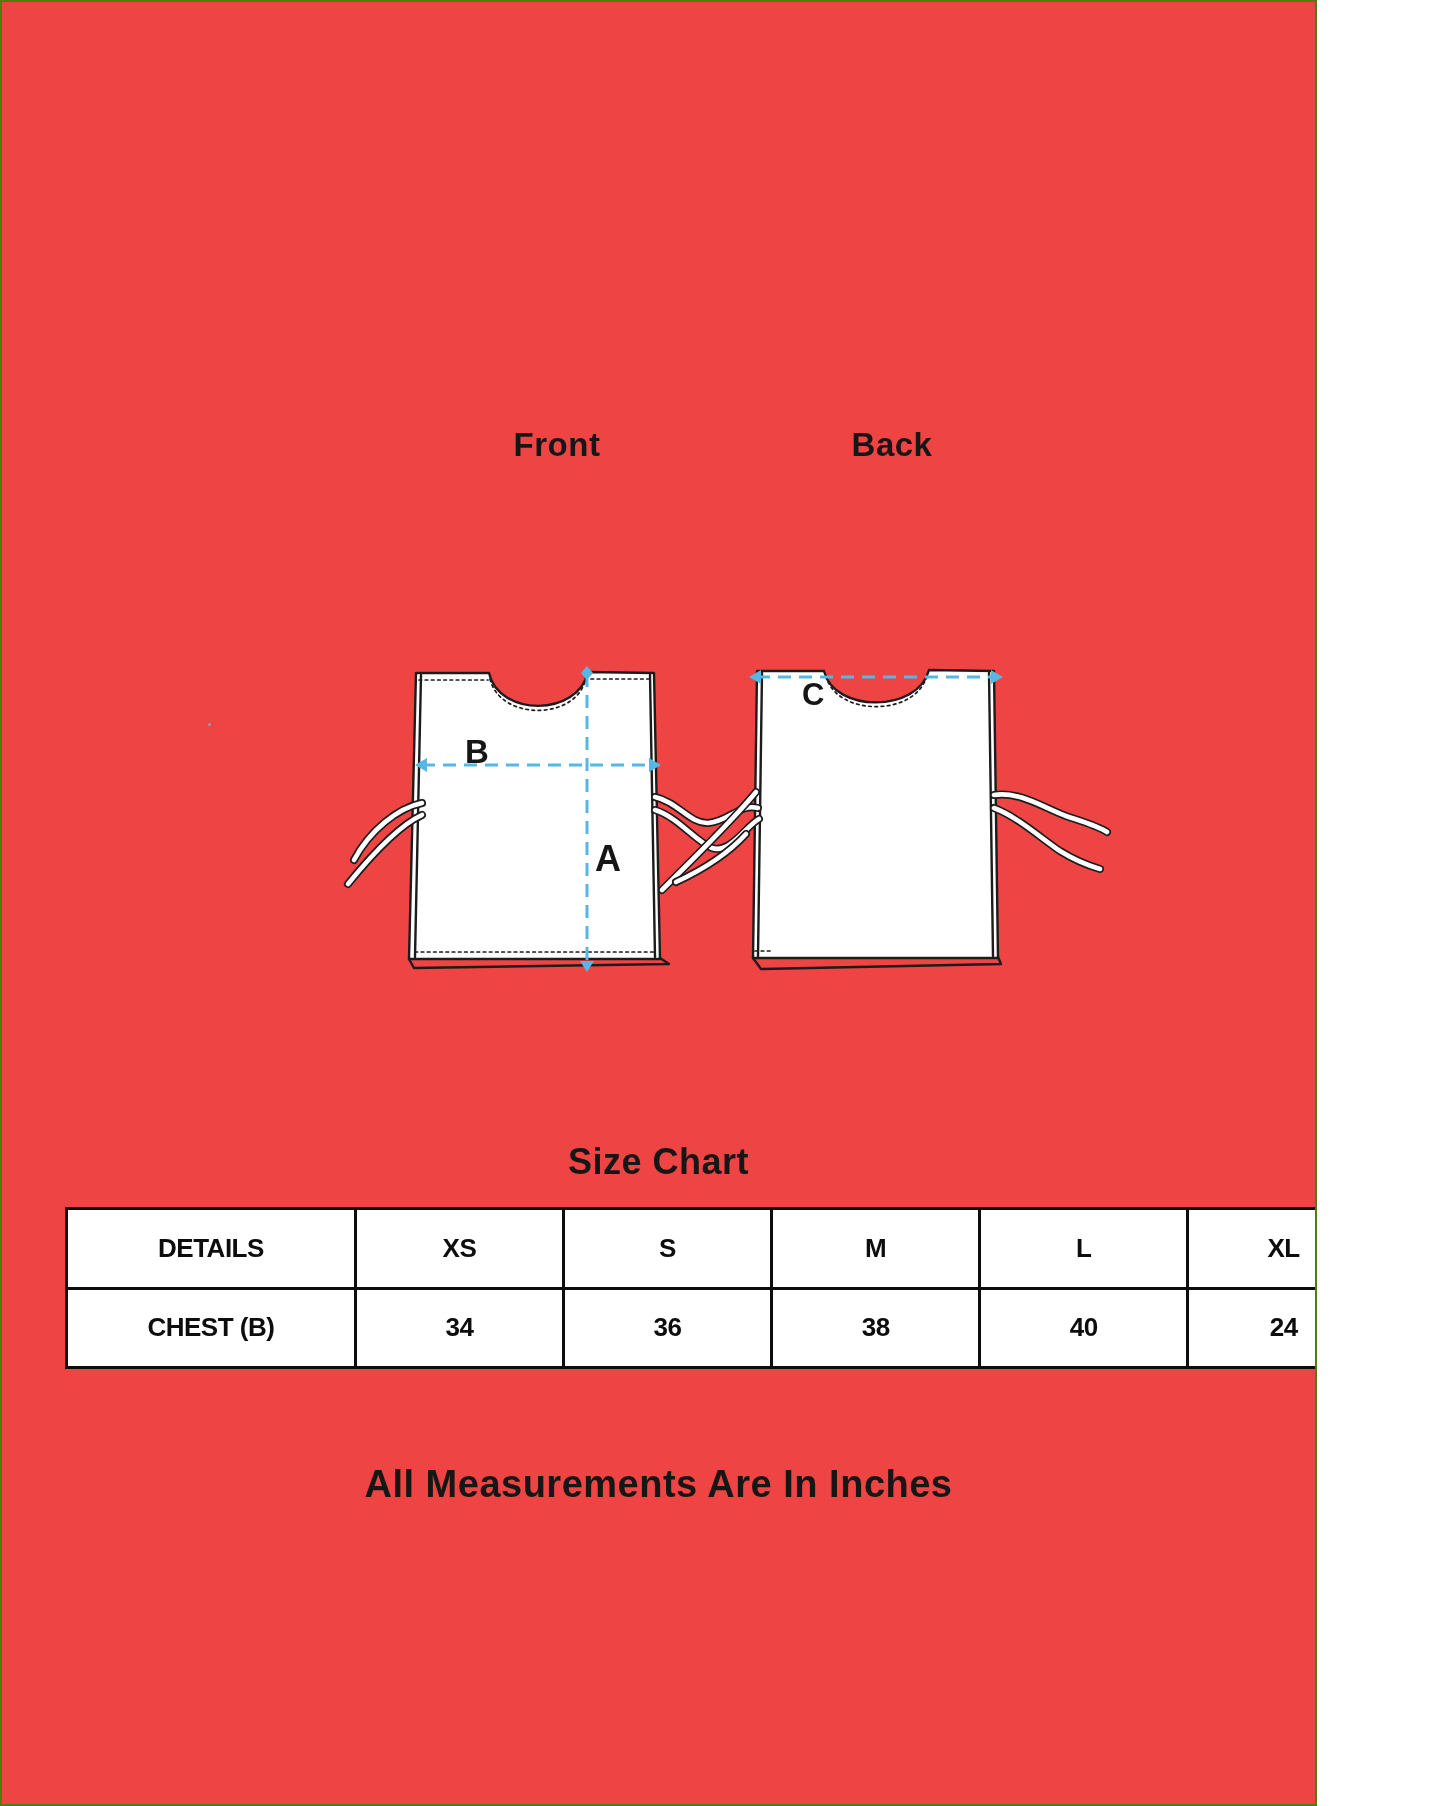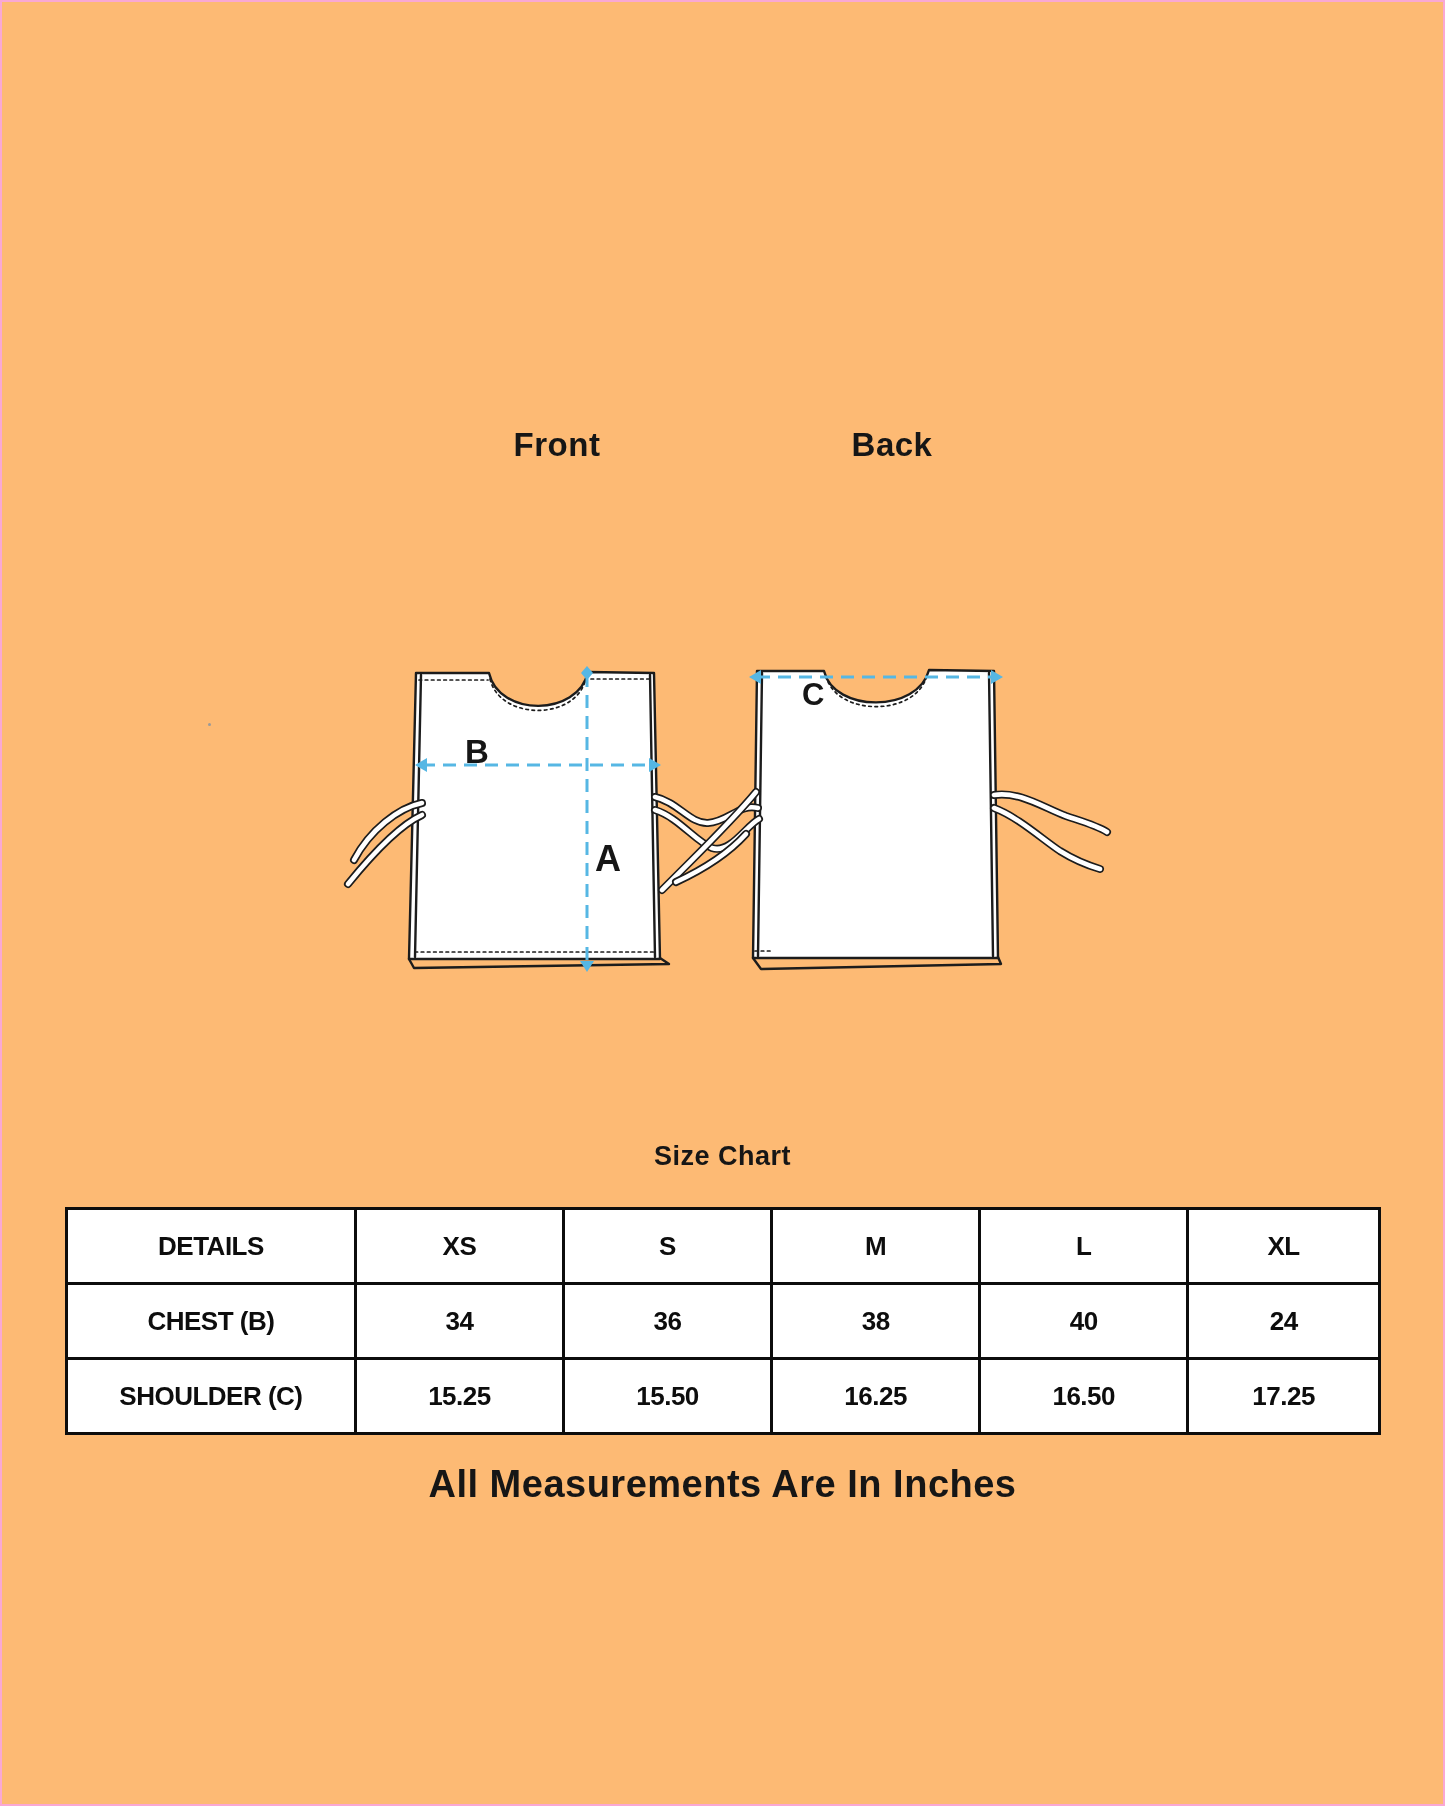--- a/index.html
+++ b/index.html
@@ -1,30 +1,30 @@
 <!DOCTYPE html>
 <html><head>
 <meta charset="utf-8">
 <style>
   html,body { margin:0; padding:0; background:#ffffff; }
   .page {
     position:relative;
-    width:1445px; height:1806px;
-    background:#fdba74;
-    border:2px solid #f9a8d4;
+    width:1317px; height:1806px;
+    background:#ef4444;
+    border:2px solid #4d7c0f;
     box-sizing:border-box;
     font-family:"Liberation Sans", sans-serif;
     color:#151515;
     overflow:hidden;
   }
   .cap { position:absolute; font-weight:700; color:#161616; }
   .garment-caption { top:424px; width:200px; text-align:center; font-size:33px; letter-spacing:0.5px; }
   .front-pos { left:455px; }
   .back-pos  { left:790px; }
-  .chart-title { top:1139px; left:0; right:0; text-align:center; font-size:27px; letter-spacing:0.5px; }
+  .chart-title { top:1139px; left:0; right:0; text-align:center; font-size:36px; letter-spacing:0.5px; }
   .footer-note { top:1461px; left:0; right:0; text-align:center; font-size:38px; letter-spacing:0.5px; }
 
   .diagram-svg { position:absolute; left:300px; top:640px; width:840px; height:345px; }
 
   .garments path { fill:none; stroke-width:2.4; stroke-linejoin:round; stroke-linecap:round; }
   .garments path.body { fill:#ffffff; }
   .garments path.stitch { stroke-width:1.7; stroke-dasharray:2.6 3.6; }
   .garments path.rib-o { stroke-width:8; }
   .garments path.rib-i { stroke-width:4.6; }
   .measures path { fill:none; stroke-width:3; stroke-dasharray:13 8; }
@@ -138,26 +138,18 @@
         <th>XL</th>
       </tr>
       <tr>
         <td>CHEST (B)</td>
         <td>34</td>
         <td>36</td>
         <td>38</td>
         <td>40</td>
         <td>24</td>
       </tr>
-      <tr>
-        <td>SHOULDER (C)</td>
-        <td>15.25</td>
-        <td>15.50</td>
-        <td>16.25</td>
-        <td>16.50</td>
-        <td>17.25</td>
-      </tr>
     </tbody>
   </table>
 
   <div class="cap footer-note">All Measurements Are In Inches</div>
 
 </div>
 
 </body></html>

